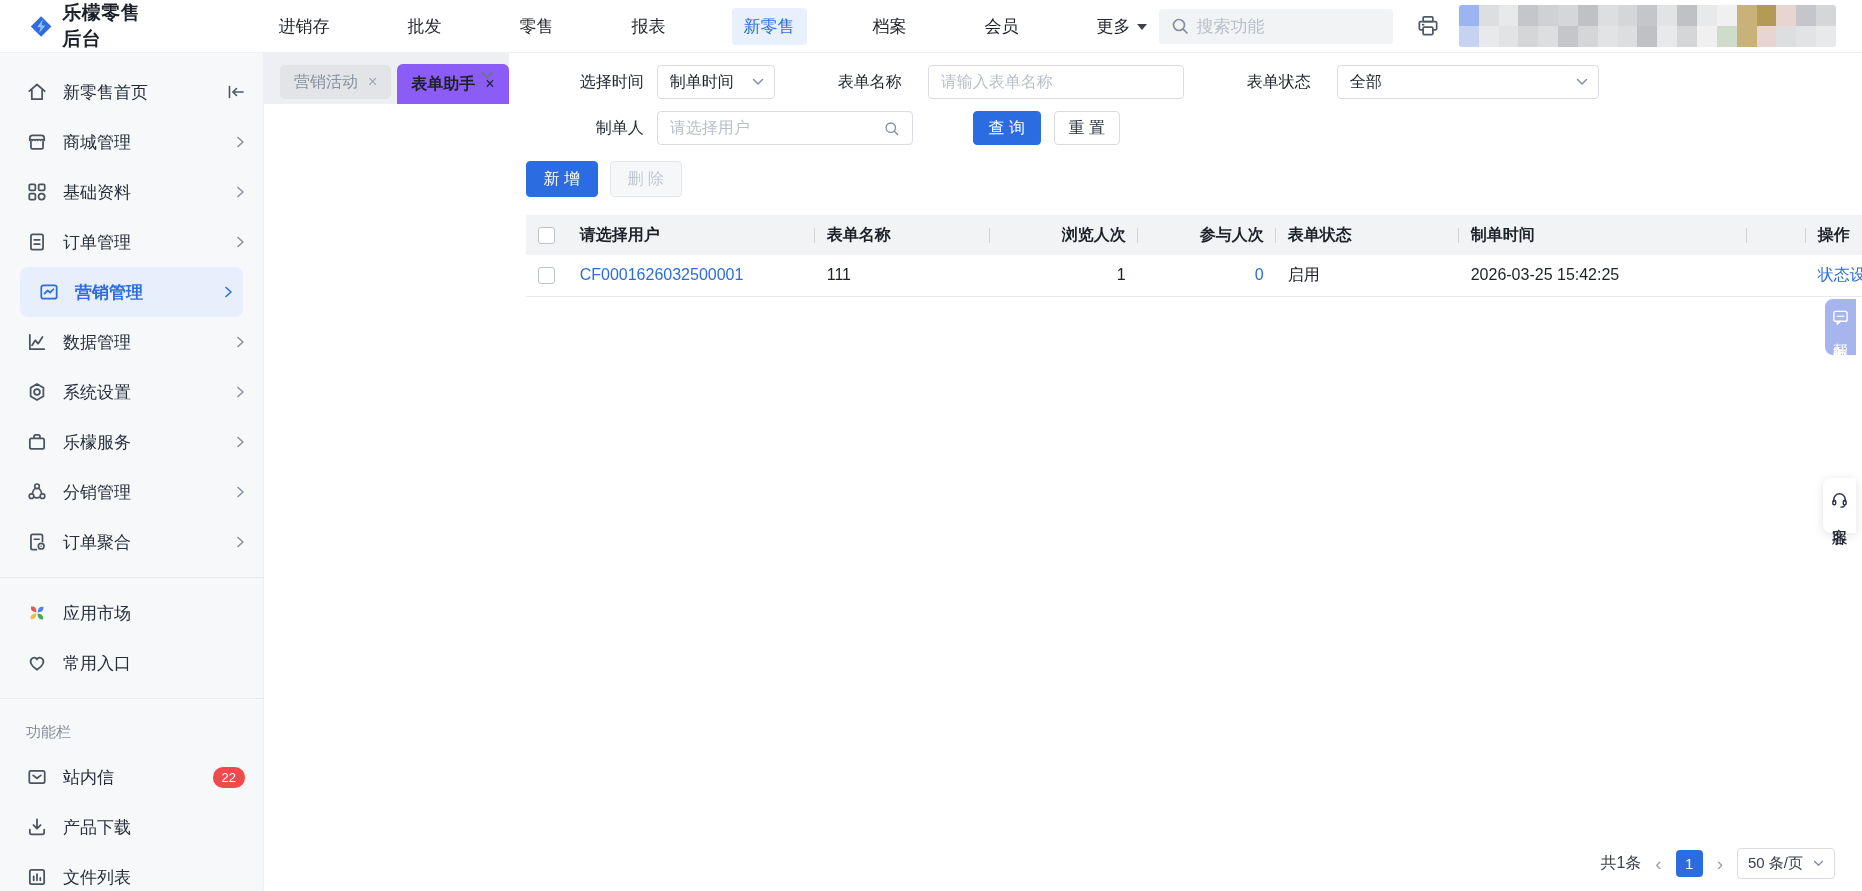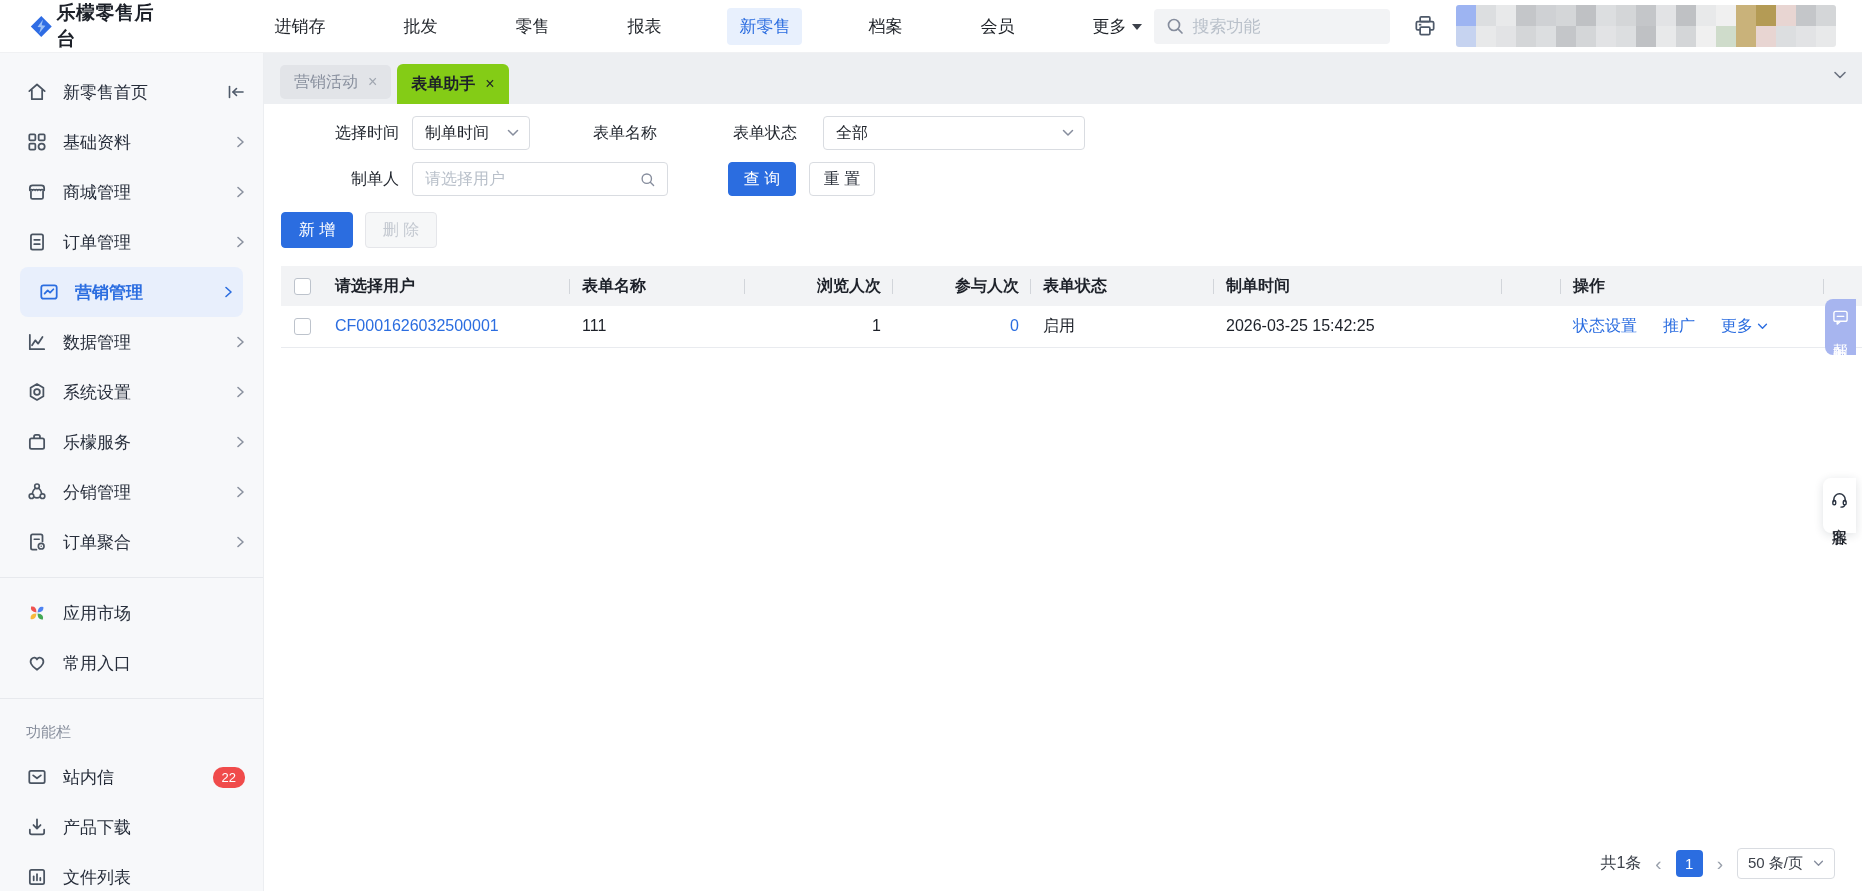--- a/index.html
+++ b/index.html
@@ -2,56 +2,56 @@
 <html><head>
 <meta charset="utf-8">
 <style>
   * { margin:0; padding:0; box-sizing:border-box; }
   html,body { background:#fff; }
   body { font-family:"Liberation Sans","DejaVu Sans",sans-serif; color:#1d2129; }
   .app { position:relative; width:1862px; height:891px; background:#fff; overflow:hidden; }
 
   
   .topbar { height:53px; display:flex; align-items:center; padding:0 26px 0 30px; background:#fff; border-bottom:1px solid #f0f1f3; }
-  .logo { display:flex; align-items:center; gap:4px; }
+  .logo { display:flex; align-items:center; gap:10px; }
   .logo-title { font-size:19px; font-weight:bold; letter-spacing:.5px; }
   .topnav { display:flex; align-items:center; gap:54px; margin-left:108px; }
   .topnav .nav-item { font-size:17px; color:#1f2329; cursor:pointer; padding:7px 12px; border-radius:4px; display:flex; align-items:center; gap:6px; white-space:nowrap; }
   .topnav .nav-item.active { background:#e8f0fd; color:#2b6de0; }
   .tri-down { width:0; height:0; border-left:5px solid transparent; border-right:5px solid transparent; border-top:6px solid #3c414a; margin-top:2px; }
   .topsearch { margin-left:auto; width:276px; height:35px; background:#f2f3f5; border-radius:4px; display:flex; align-items:center; padding:0 12px; gap:8px; }
   .topsearch .ph { color:#b9c0ca; font-size:17px; }
   .printer-btn { margin-left:22px; display:flex; align-items:center; }
   .redacted { margin-left:18px; width:452px; height:42px; border-radius:3px; overflow:hidden; display:grid; grid-template-columns:repeat(19,1fr); grid-template-rows:1fr 1fr; }
   .redacted span { display:block; }
   .m0{background:#9db4f2}.m1{background:#cfd1d4}.m2{background:#dcdee0}.m3{background:#c4c6c9}.m4{background:#e8e9ea}
   .m5{background:#d4d6d8}.m6{background:#bfc1c4}.m7{background:#e2e3e5}.m8{background:#c9b27a}.m9{background:#b49b55}
   .m10{background:#cfdccb}.m11{background:#e8d5d2}.m12{background:#f0f0f0}.m13{background:#c6d3f0}
 
   
   .body { display:flex; height:838px; }
   .sidebar { width:264px; background:#f7f8fa; border-right:1px solid #eceef1; padding-top:14px; flex:none; }
-  .main { flex:1; min-width:0; display:flex; flex-direction:column; }
+  .main { flex:1; min-width:0; display:flex; flex-direction:row; }
 
   
   .sitem { height:50px; display:flex; align-items:center; padding:0 18px 0 26px; gap:15px; cursor:pointer; position:relative; }
   .sitem .slabel { font-size:17px; color:#272e3b; flex:1; white-space:nowrap; }
   .sitem svg.sicon { flex:none; }
   .sitem .chev-r { flex:none; }
   .sitem.active { background:#e8effc; border-radius:8px; margin:0 20px; padding:0 10px 0 18px; }
   .sitem.active .slabel { color:#2b6de0; font-weight:bold; }
   .sdivider { height:1px; background:#e7e9ed; margin:10px 0; }
   .ssection { font-size:15px; color:#878e9c; padding:14px 0 10px 26px; }
   .badge { margin-left:auto; background:#f04b4b; color:#fff; font-size:13px; line-height:1; padding:4px 9px; border-radius:10px; }
 
   
   .tabbar { height:51px; background:#edeff2; display:flex; align-items:flex-end; padding-left:16px; gap:6px; position:relative; flex:none; }
   .tab { height:40px; display:flex; align-items:center; gap:10px; padding:0 14px; font-size:16px; border-radius:6px 6px 0 0; cursor:pointer; }
   .tab.inactive { background:#e2e4e8; color:#8a919f; margin-bottom:5px; border-radius:5px; height:34px; }
-  .tab.activeTab { background:#84cc16; color:#1d2129; font-weight:bold; }
+  .tab.activeTab { background:#8b5cf6; color:#1d2129; font-weight:bold; }
   .tab .x { font-size:16px; font-weight:normal; color:#a0a6b0; }
   .tab.activeTab .x { color:#1d2129; }
   .tabbar-chev { position:absolute; right:14px; top:14px; }
 
   
   .content { background:#fff; flex:1; position:relative; padding:12px 0 0 17px; }
   .frow { display:flex; align-items:center; margin-bottom:12px; }
   .flabel { font-size:16px; color:#22272f; width:118px; text-align:right; margin-right:13px; white-space:nowrap; }
   .ctl { height:34px; border:1px solid #d9dce1; border-radius:4px; display:flex; align-items:center; background:#fff; font-size:16px; }
   .select { justify-content:space-between; padding:0 10px 0 12px; cursor:pointer; }
@@ -199,38 +199,38 @@
         <span class="slabel">新零售首页</span>
         <svg width="18" height="16" viewBox="0 0 18 16">
           <line x1="2.5" y1="2.5" x2="2.5" y2="13.5" stroke="#4e5969" stroke-width="1.6" stroke-linecap="round"></line>
           <line x1="6" y1="8" x2="16" y2="8" stroke="#4e5969" stroke-width="1.6" stroke-linecap="round"></line>
           <path d="M9.5 4.5 L6 8 L9.5 11.5" fill="none" stroke="#4e5969" stroke-width="1.6" stroke-linecap="round" stroke-linejoin="round"></path>
         </svg>
       </div>
 
       <div class="sitem">
         <svg class="sicon" width="22" height="22" viewBox="0 0 20 20">
+          <path d="M3.5 8.5 V6.3 Q3.5 4 6 4 H14 Q16.5 4 16.5 6.3 V8.5" fill="none" stroke="#4a5461" stroke-width="1.6" stroke-linecap="round"></path>
+          <path d="M3.5 8.5 Q4.7 7.2 5.9 8.5 Q7.1 7.2 8.3 8.5 Q9.5 7.2 10.7 8.5 Q11.9 7.2 13.1 8.5 Q14.3 7.2 16.5 8.5" fill="none" stroke="#4a5461" stroke-width="1.4"></path>
+          <path d="M4.5 9.5 V15 Q4.5 16.3 6 16.3 H14 Q15.5 16.3 15.5 15 V9.5" fill="none" stroke="#4a5461" stroke-width="1.6" stroke-linecap="round"></path>
+        </svg>
+        <span class="slabel">商城管理</span>
+        <svg class="chev-r" width="9" height="12" viewBox="0 0 9 12">
+            <path d="M2 1.5 L7 6 L2 10.5" fill="none" stroke="#8a919f" stroke-width="1.6" stroke-linecap="round" stroke-linejoin="round"></path>
+          </svg>
+      </div>
+
+      <div class="sitem">
+        <svg class="sicon" width="22" height="22" viewBox="0 0 20 20">
           <rect x="3" y="3" width="5.5" height="5.5" rx="1" fill="none" stroke="#4a5461" stroke-width="1.6"></rect>
           <rect x="11.5" y="3" width="5.5" height="5.5" rx="1" fill="none" stroke="#4a5461" stroke-width="1.6"></rect>
           <rect x="3" y="11.5" width="5.5" height="5.5" rx="1" fill="none" stroke="#4a5461" stroke-width="1.6"></rect>
           <circle cx="14.2" cy="14.2" r="2.8" fill="none" stroke="#4a5461" stroke-width="1.6"></circle>
         </svg>
         <span class="slabel">基础资料</span>
-        <svg class="chev-r" width="9" height="12" viewBox="0 0 9 12">
-            <path d="M2 1.5 L7 6 L2 10.5" fill="none" stroke="#8a919f" stroke-width="1.6" stroke-linecap="round" stroke-linejoin="round"></path>
-          </svg>
-      </div>
-
-      <div class="sitem">
-        <svg class="sicon" width="22" height="22" viewBox="0 0 20 20">
-          <path d="M3.5 8.5 V6.3 Q3.5 4 6 4 H14 Q16.5 4 16.5 6.3 V8.5" fill="none" stroke="#4a5461" stroke-width="1.6" stroke-linecap="round"></path>
-          <path d="M3.5 8.5 Q4.7 7.2 5.9 8.5 Q7.1 7.2 8.3 8.5 Q9.5 7.2 10.7 8.5 Q11.9 7.2 13.1 8.5 Q14.3 7.2 16.5 8.5" fill="none" stroke="#4a5461" stroke-width="1.4"></path>
-          <path d="M4.5 9.5 V15 Q4.5 16.3 6 16.3 H14 Q15.5 16.3 15.5 15 V9.5" fill="none" stroke="#4a5461" stroke-width="1.6" stroke-linecap="round"></path>
-        </svg>
-        <span class="slabel">商城管理</span>
         <svg class="chev-r" width="9" height="12" viewBox="0 0 9 12">
             <path d="M2 1.5 L7 6 L2 10.5" fill="none" stroke="#8a919f" stroke-width="1.6" stroke-linecap="round" stroke-linejoin="round"></path>
           </svg>
       </div>
 
       <div class="sitem">
         <svg class="sicon" width="22" height="22" viewBox="0 0 20 20">
           <rect x="4.5" y="3" width="11" height="14" rx="1.5" fill="none" stroke="#4a5461" stroke-width="1.6"></rect>
           <line x1="7.5" y1="8" x2="12.5" y2="8" stroke="#4a5461" stroke-width="1.6" stroke-linecap="round"></line>
           <line x1="7.5" y1="12" x2="12.5" y2="12" stroke="#4a5461" stroke-width="1.6" stroke-linecap="round"></line>
@@ -381,20 +381,23 @@
 
         <div class="frow">
           <span class="flabel">选择时间</span>
           <div class="ctl select sel-time">
             <span>制单时间</span>
             <svg width="12" height="8" viewBox="0 0 12 8">
                 <path d="M1.5 1.5 L6 6 L10.5 1.5" fill="none" stroke="#868d9d" stroke-width="1.5" stroke-linecap="round" stroke-linejoin="round"></path>
               </svg>
           </div>
           <span class="flabel gap60" style="width:auto">表单名称</span>
+          <div class="ctl input name-input" style="margin-left:13px">
+            <input type="text" placeholder="请输入表单名称" style="">
+          </div>
           <span class="flabel gap60" style="width:auto">表单状态</span>
           <div class="ctl select status-sel" style="margin-left:13px">
             <span>全部</span>
             <svg width="12" height="8" viewBox="0 0 12 8">
                 <path d="M1.5 1.5 L6 6 L10.5 1.5" fill="none" stroke="#868d9d" stroke-width="1.5" stroke-linecap="round" stroke-linejoin="round"></path>
               </svg>
           </div>
         </div>
 
         <div class="frow">

